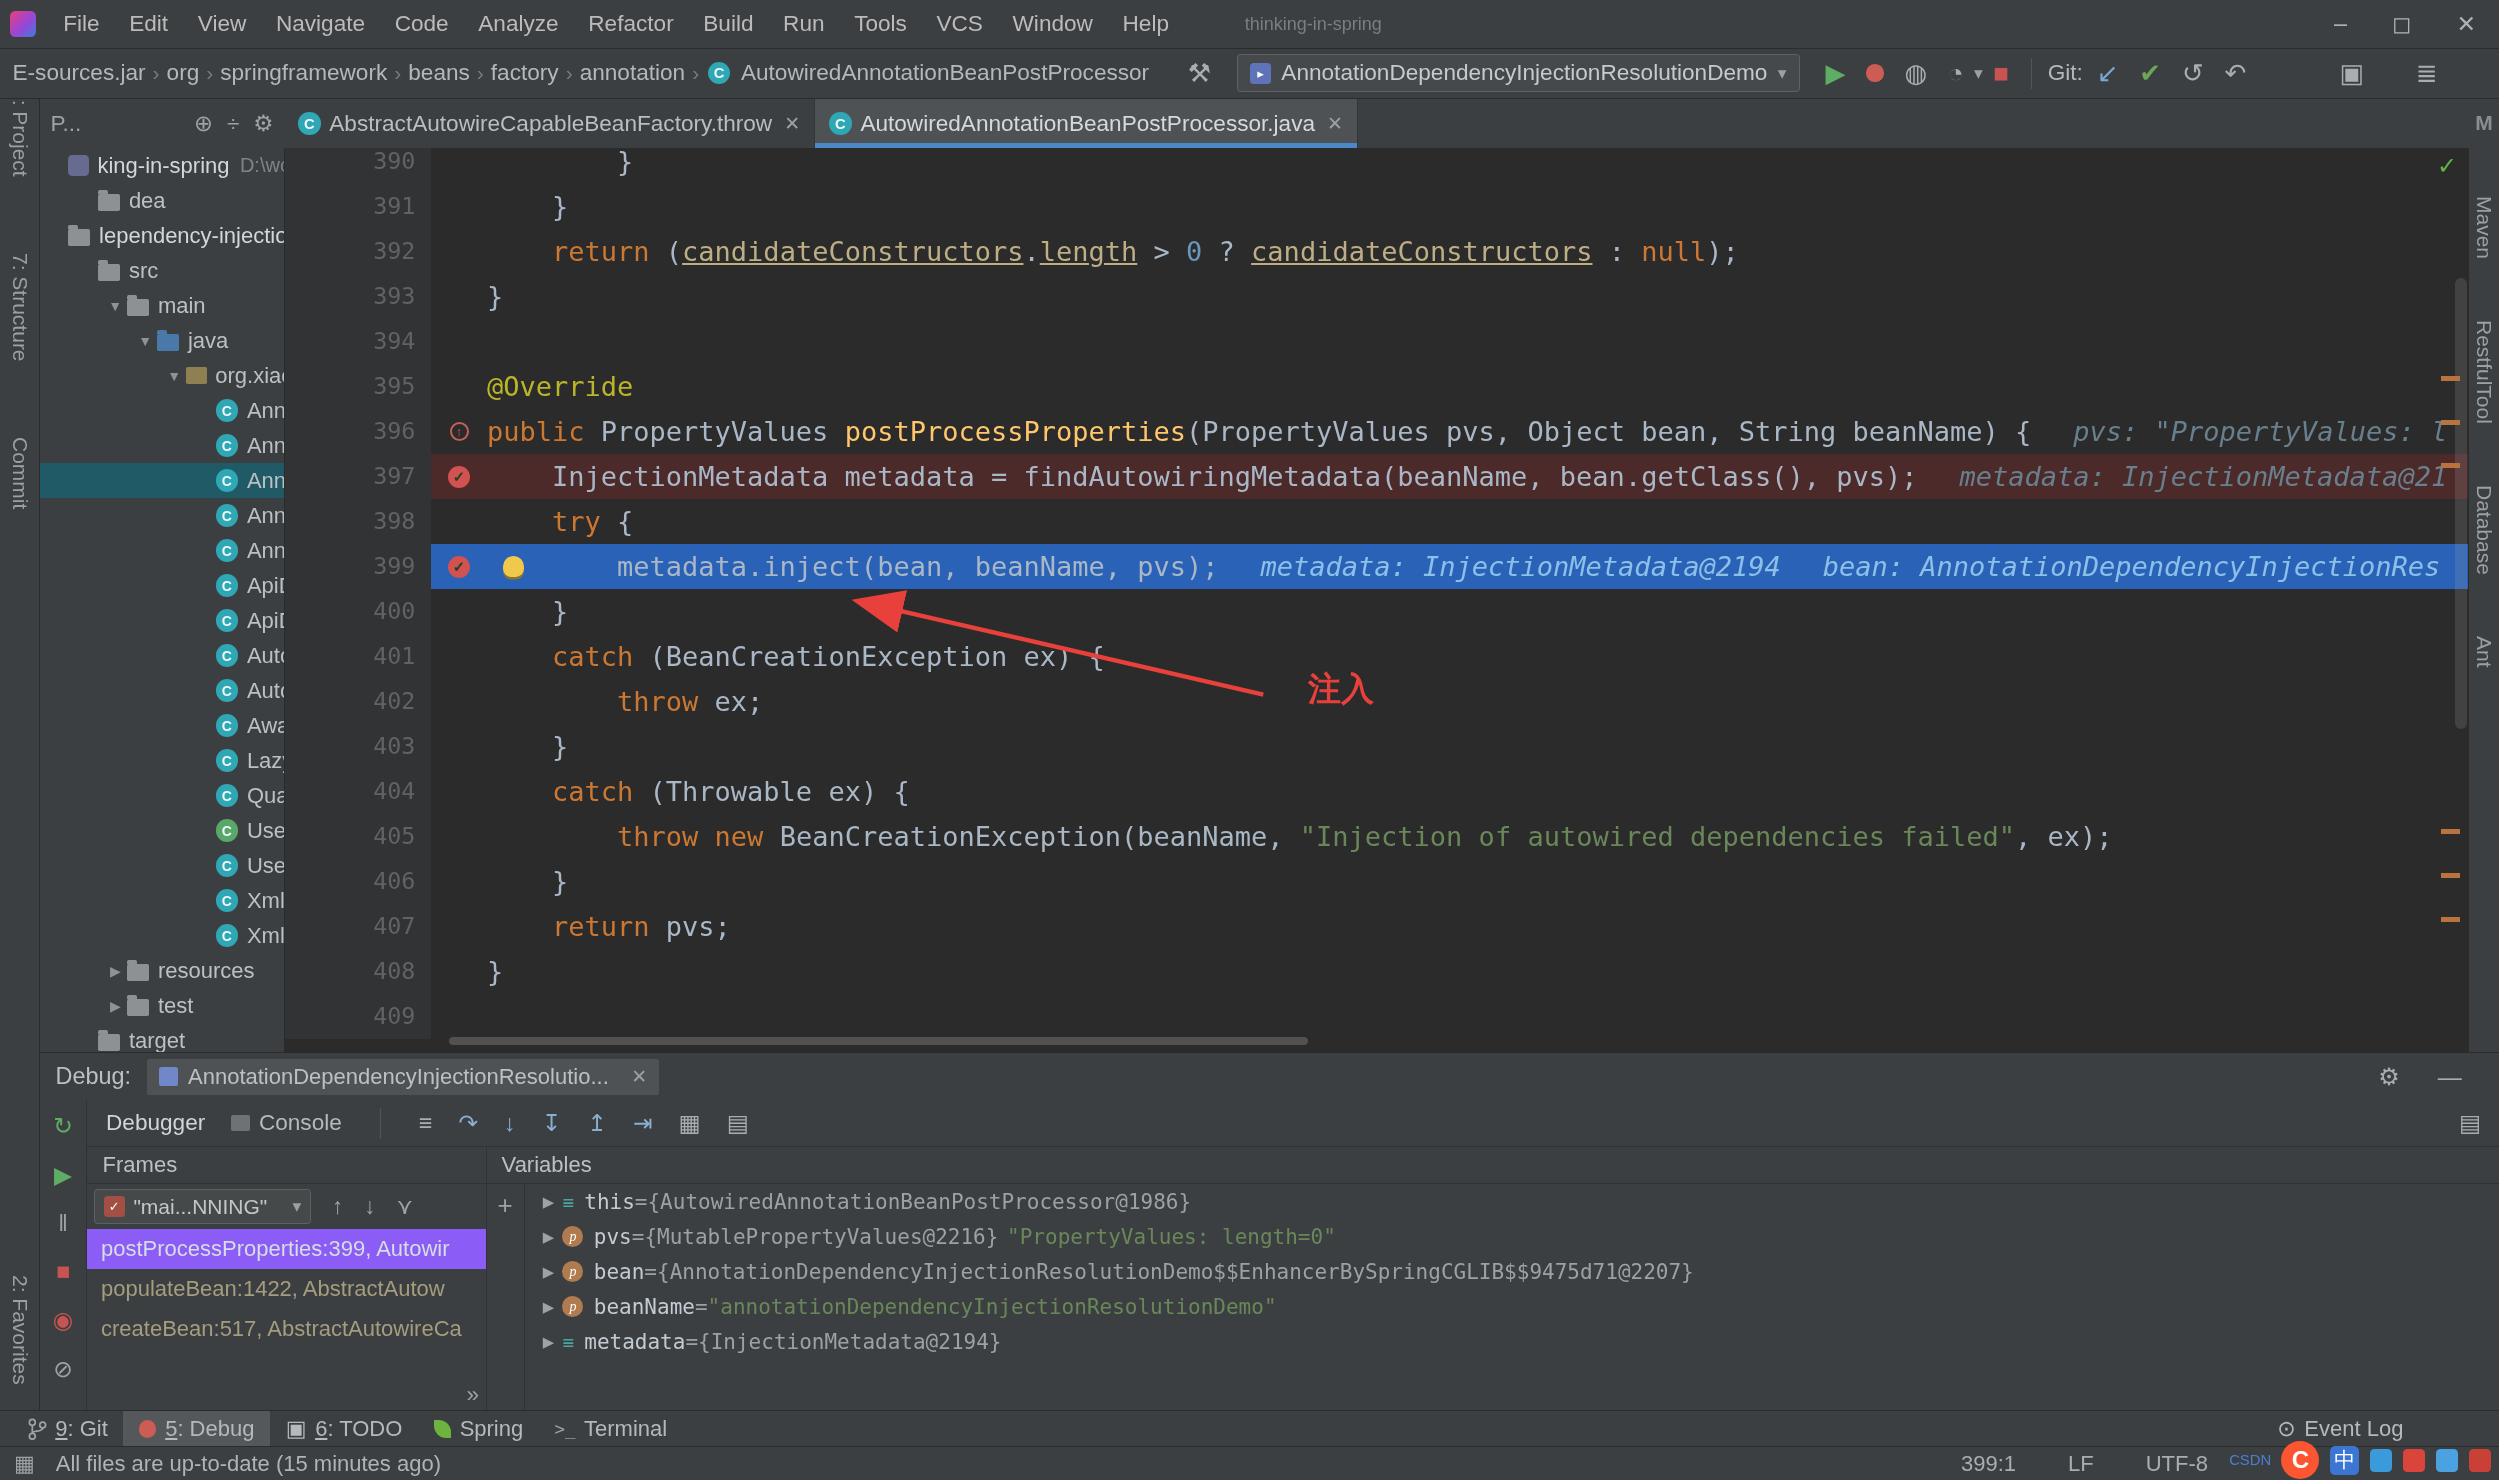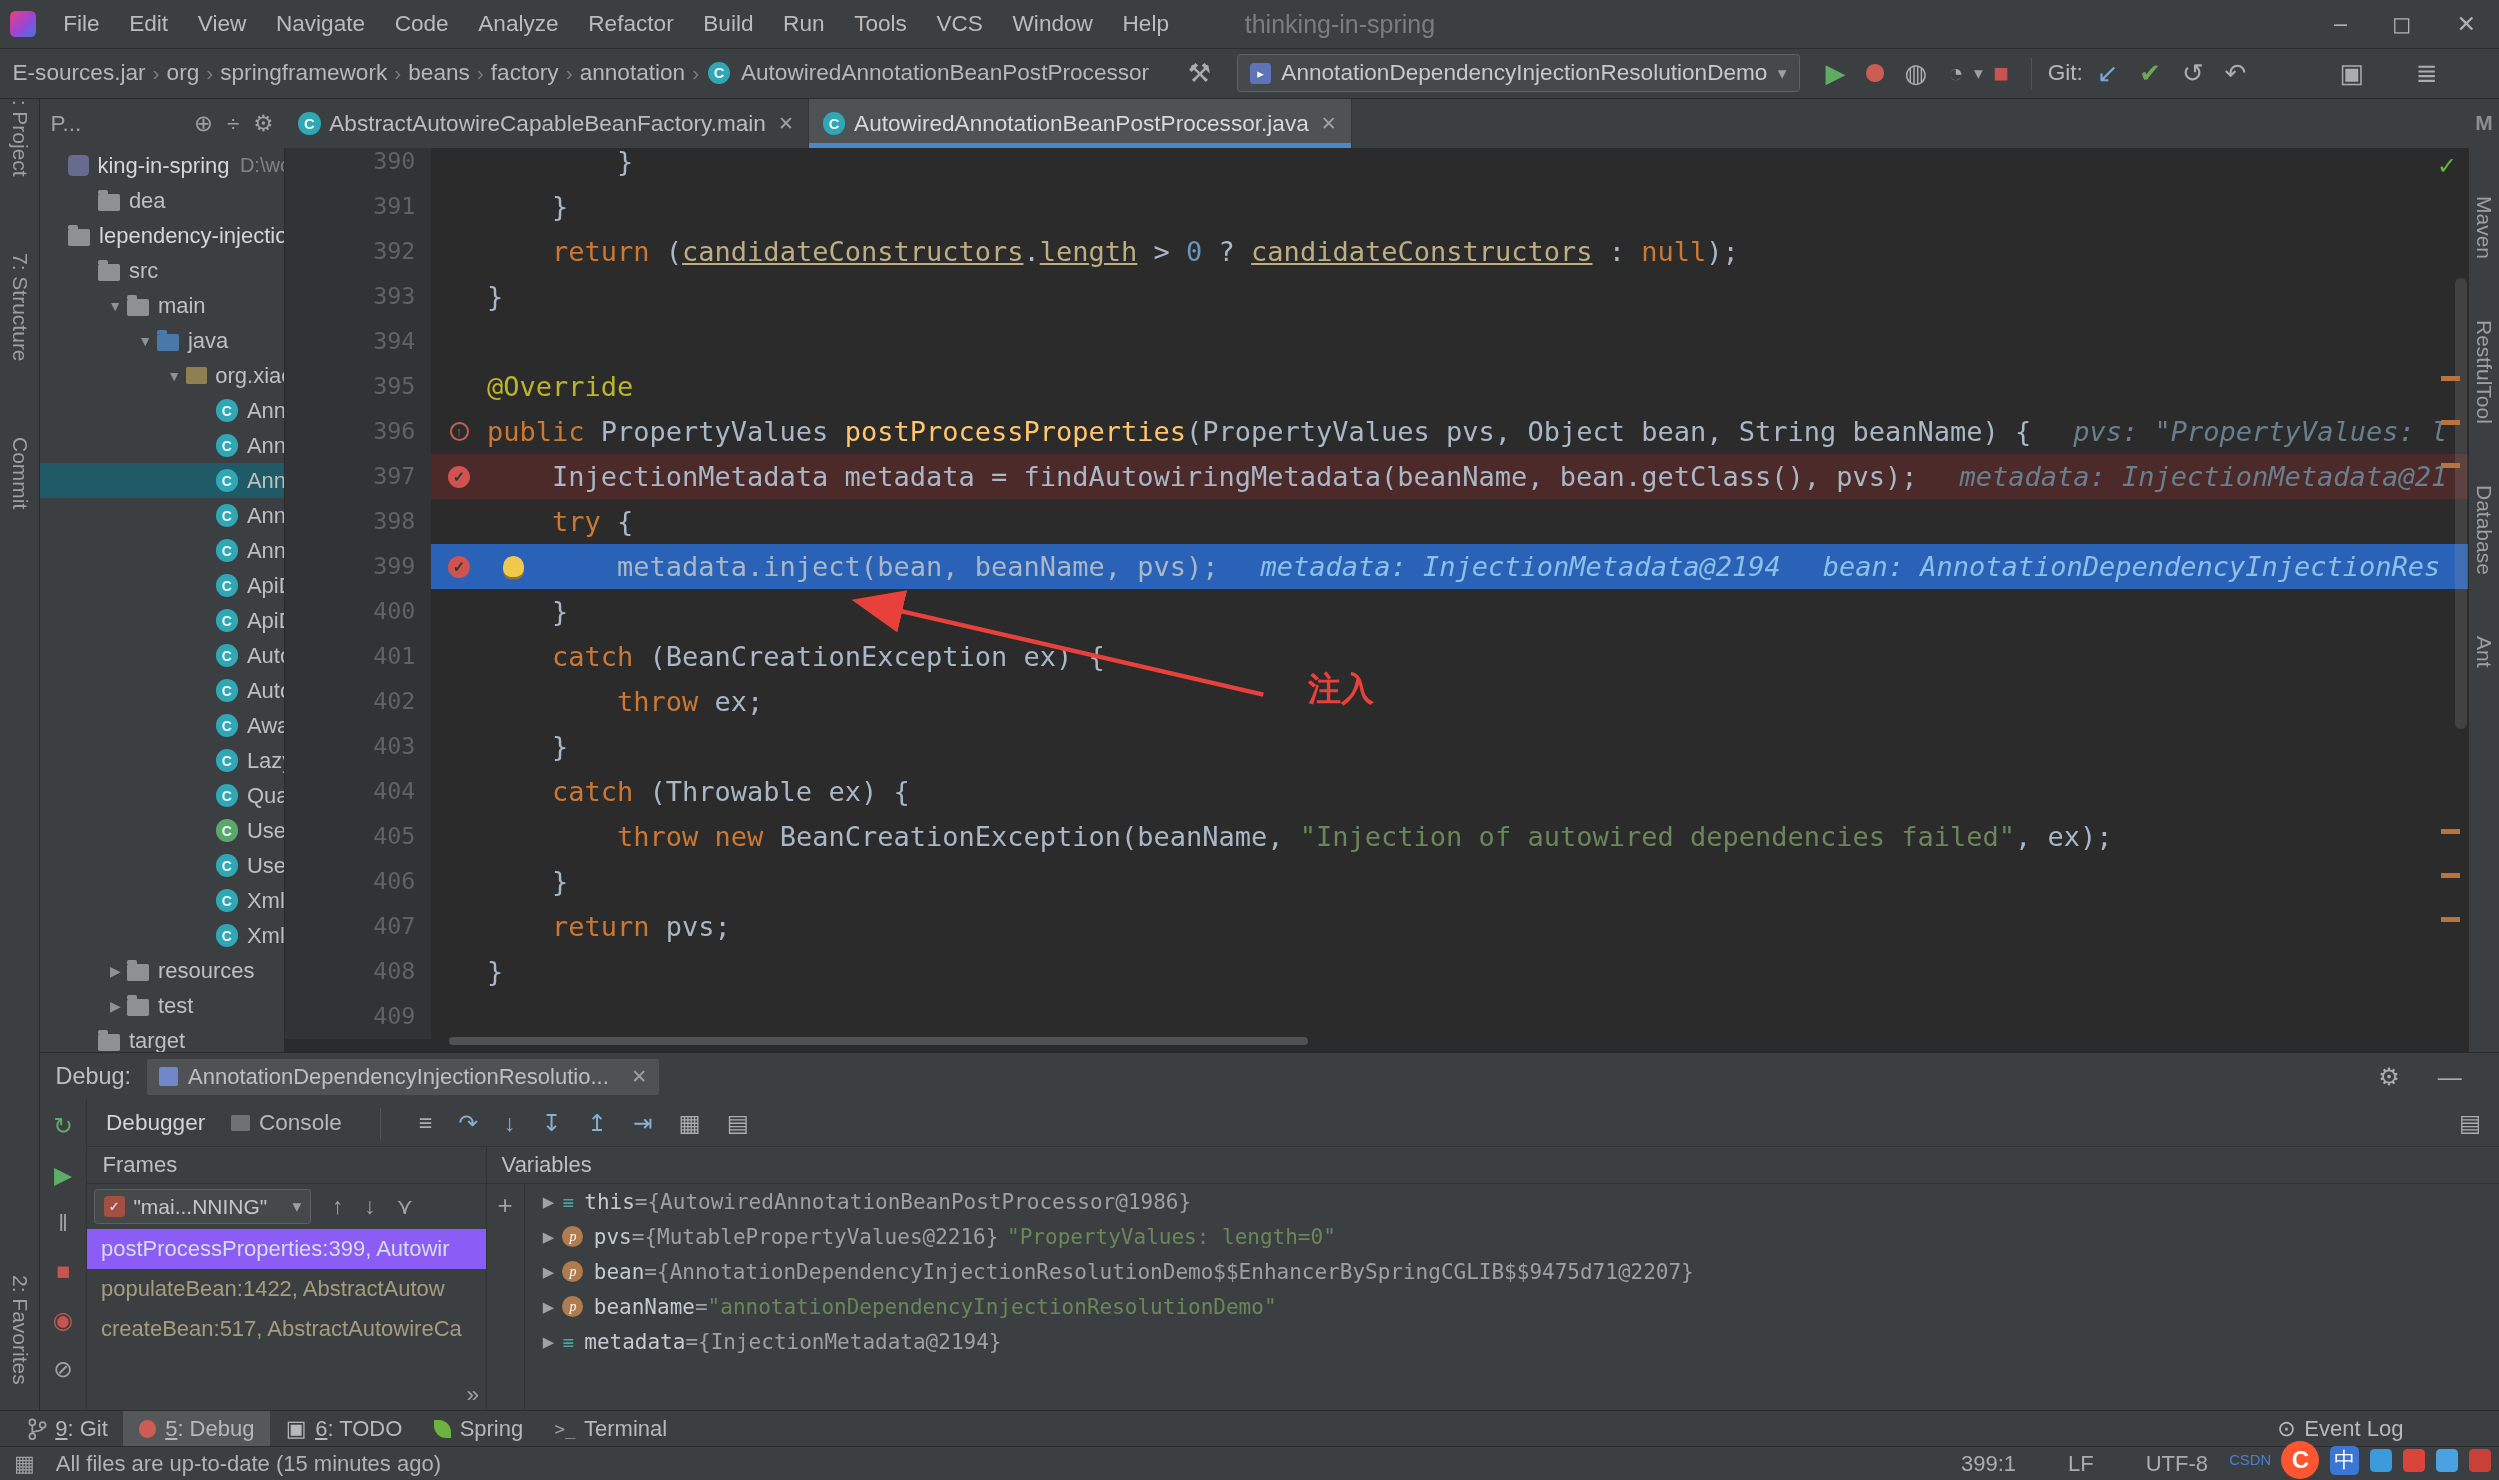--- a/index.html
+++ b/index.html
@@ -4,21 +4,21 @@
 <style>
   html,body{margin:0;padding:0;background:#1e1f22}
   #app{position:relative;width:2500px;height:1481px;background:#2b2b2b;overflow:hidden;
        font-family:"Liberation Sans",sans-serif;color:#bbbbbb}
   
   #menubar{position:absolute;left:0;top:0;width:2500px;height:48px;background:#3c3f41;
            border-bottom:0.9px solid #292b2d;display:flex;align-items:center;z-index:30}
   .applogo{width:26px;height:26px;border-radius:5.2px;margin:0 12px 0 10.4px;
            background:linear-gradient(135deg,#e8407a,#9a45d8 55%,#3d7bd8)}
   .menu-item{padding:0 14.8px;font-size:22.6px;color:#bbbbbb;line-height:48px}
-  #win-title{color:#7b7e81;font-size:25px;margin-left:61px}
+  #win-title{color:#7b7e81;font-size:18px;margin-left:61px}
   #winctl{margin-left:auto;display:flex;gap:45px;padding-right:24px;color:#afb1b3;font-size:23.4px}
   
   #toolbar{position:absolute;left:0;top:48px;width:2500px;height:51px;background:#3c3f41;
            border-bottom:0.9px solid #292b2d;display:flex;align-items:center;padding-left:9px;box-sizing:border-box;z-index:29}
   .crumb{font-size:22.6px;color:#b4b8bc;padding:0 3.5px;white-space:nowrap}
   .crumb-sep{color:#7a7d80;font-size:21px;padding:0 3.5px}
   .cicon{width:22.6px;height:22.6px;border-radius:50%;background:#2fa7b4;color:#eef8f9;font-size:14.8px;font-weight:bold;
          display:inline-flex;align-items:center;justify-content:center;margin:0 7px 0 5.2px;flex:none}
   .tbicon{font-size:26px;margin:0 10.4px;color:#a9adb0}
   .runcfg{display:flex;align-items:center;background:#45494b;border:0.9px solid #5e6264;border-radius:3.5px;
@@ -370,21 +370,21 @@
       <div class="trow" style="padding-left: 35px;">
         <span class="tarrow"></span>
         <span class="ic-f"></span>
         <span>target</span>
       </div>
     </div>
 
   <div id="tabbar">
       <div class="tab">
         <span class="cicon" style="margin: 0px 8.7px 0px 0px;">C</span>
-        <span>AbstractAutowireCapableBeanFactory.main</span>
+        <span>AbstractAutowireCapableBeanFactory.throw</span>
         <span class="tab-close">✕</span>
       </div>
       <div class="tab active">
         <span class="cicon" style="margin: 0px 8.7px 0px 0px;">C</span>
         <span>AutowiredAnnotationBeanPostProcessor.java</span>
         <span class="tab-close">✕</span>
       </div>
     </div>
 
   <div id="editor">

